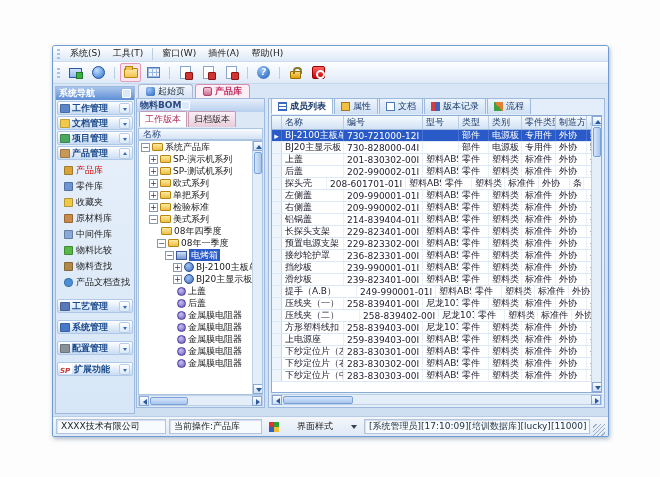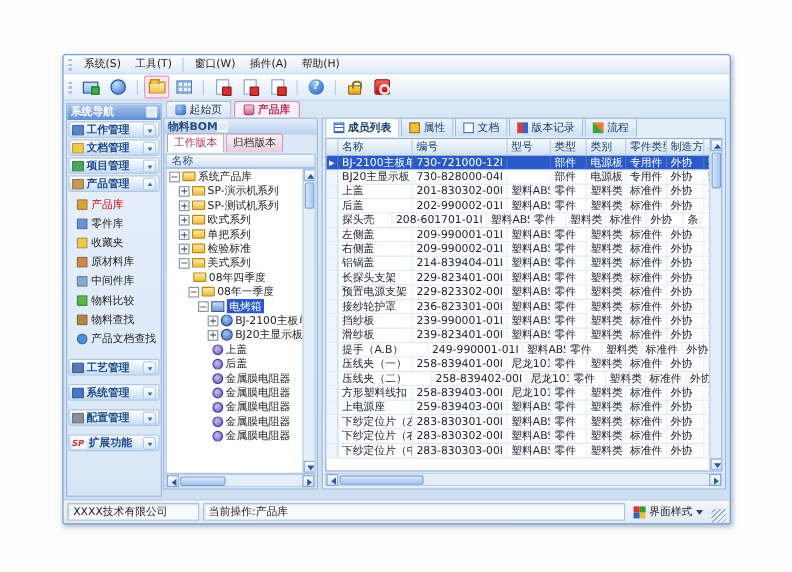--- a/index.html
+++ b/index.html
@@ -134,21 +134,21 @@
 
 .msgbar{height:13px;flex:none;background:#d4e2f2;display:flex;align-items:stretch;padding-left:3px;border-top:1px solid #c0d4ec}
 .msgtab{padding:0 9px;background:linear-gradient(#fdfeff,#e4eef9);border:1px solid #9db9dd;border-top:none;
   border-radius:0 0 3px 3px;color:#234;display:flex;align-items:center}
 .statusbar{height:20px;flex:none;background:linear-gradient(#f4f7fb,#dfe9f5);border-top:1px solid #b8cce6;
   display:flex;align-items:center;gap:3px;padding:0 3px}
 .sfield{height:15px;border:1px solid #b0c4dc;background:#f8fbfe;display:flex;align-items:center;padding:0 4px;
   box-shadow:inset 1px 1px 1px rgba(150,170,200,.35);white-space:nowrap;overflow:hidden}
 .sf-company{width:110px;flex:none}
 .sf-op{flex:1}
-.sf-style{flex:none;gap:3px;border:none;background:none;box-shadow:none}
+.sf-style{flex:none;gap:18px;border:none;background:none;box-shadow:none}
 .style-ico{width:10px;height:10px;flex:none;background:
   linear-gradient(#e03030,#e03030) 0 0/5px 5px no-repeat,
   linear-gradient(#30a030,#30a030) 5px 0/5px 5px no-repeat,
   linear-gradient(#3060c0,#3060c0) 0 5px/5px 5px no-repeat,
   linear-gradient(#f0c030,#f0c030) 5px 5px/5px 5px no-repeat}
 .drop{width:0;height:0;border-left:3px solid transparent;border-right:3px solid transparent;border-top:4px solid #345}
 .sf-session{width:226px;flex:none;color:#234}
 .resize-grip{width:12px;height:12px;flex:none;align-self:flex-end;
   background:repeating-linear-gradient(135deg,transparent 0 2px,#9ab0c8 2px 3px)}
 </style>
@@ -724,17 +724,20 @@
         <span>XXXX技术有限公司</span>
       </span>
       <span class="sfield sf-op">
         <span>当前操作:产品库</span>
       </span>
       <span class="sfield sf-style">
         <span class="style-ico"></span>
         <span>界面样式</span>
         <span class="drop"></span>
       </span>
+      <span class="sfield sf-session">
+        <span>[系统管理员][17:10:09][培训数据库][lucky][11000]</span>
+      </span>
       <span class="resize-grip"></span>
     </div>
 
   </div>
 </div>
 
 </body></html>

